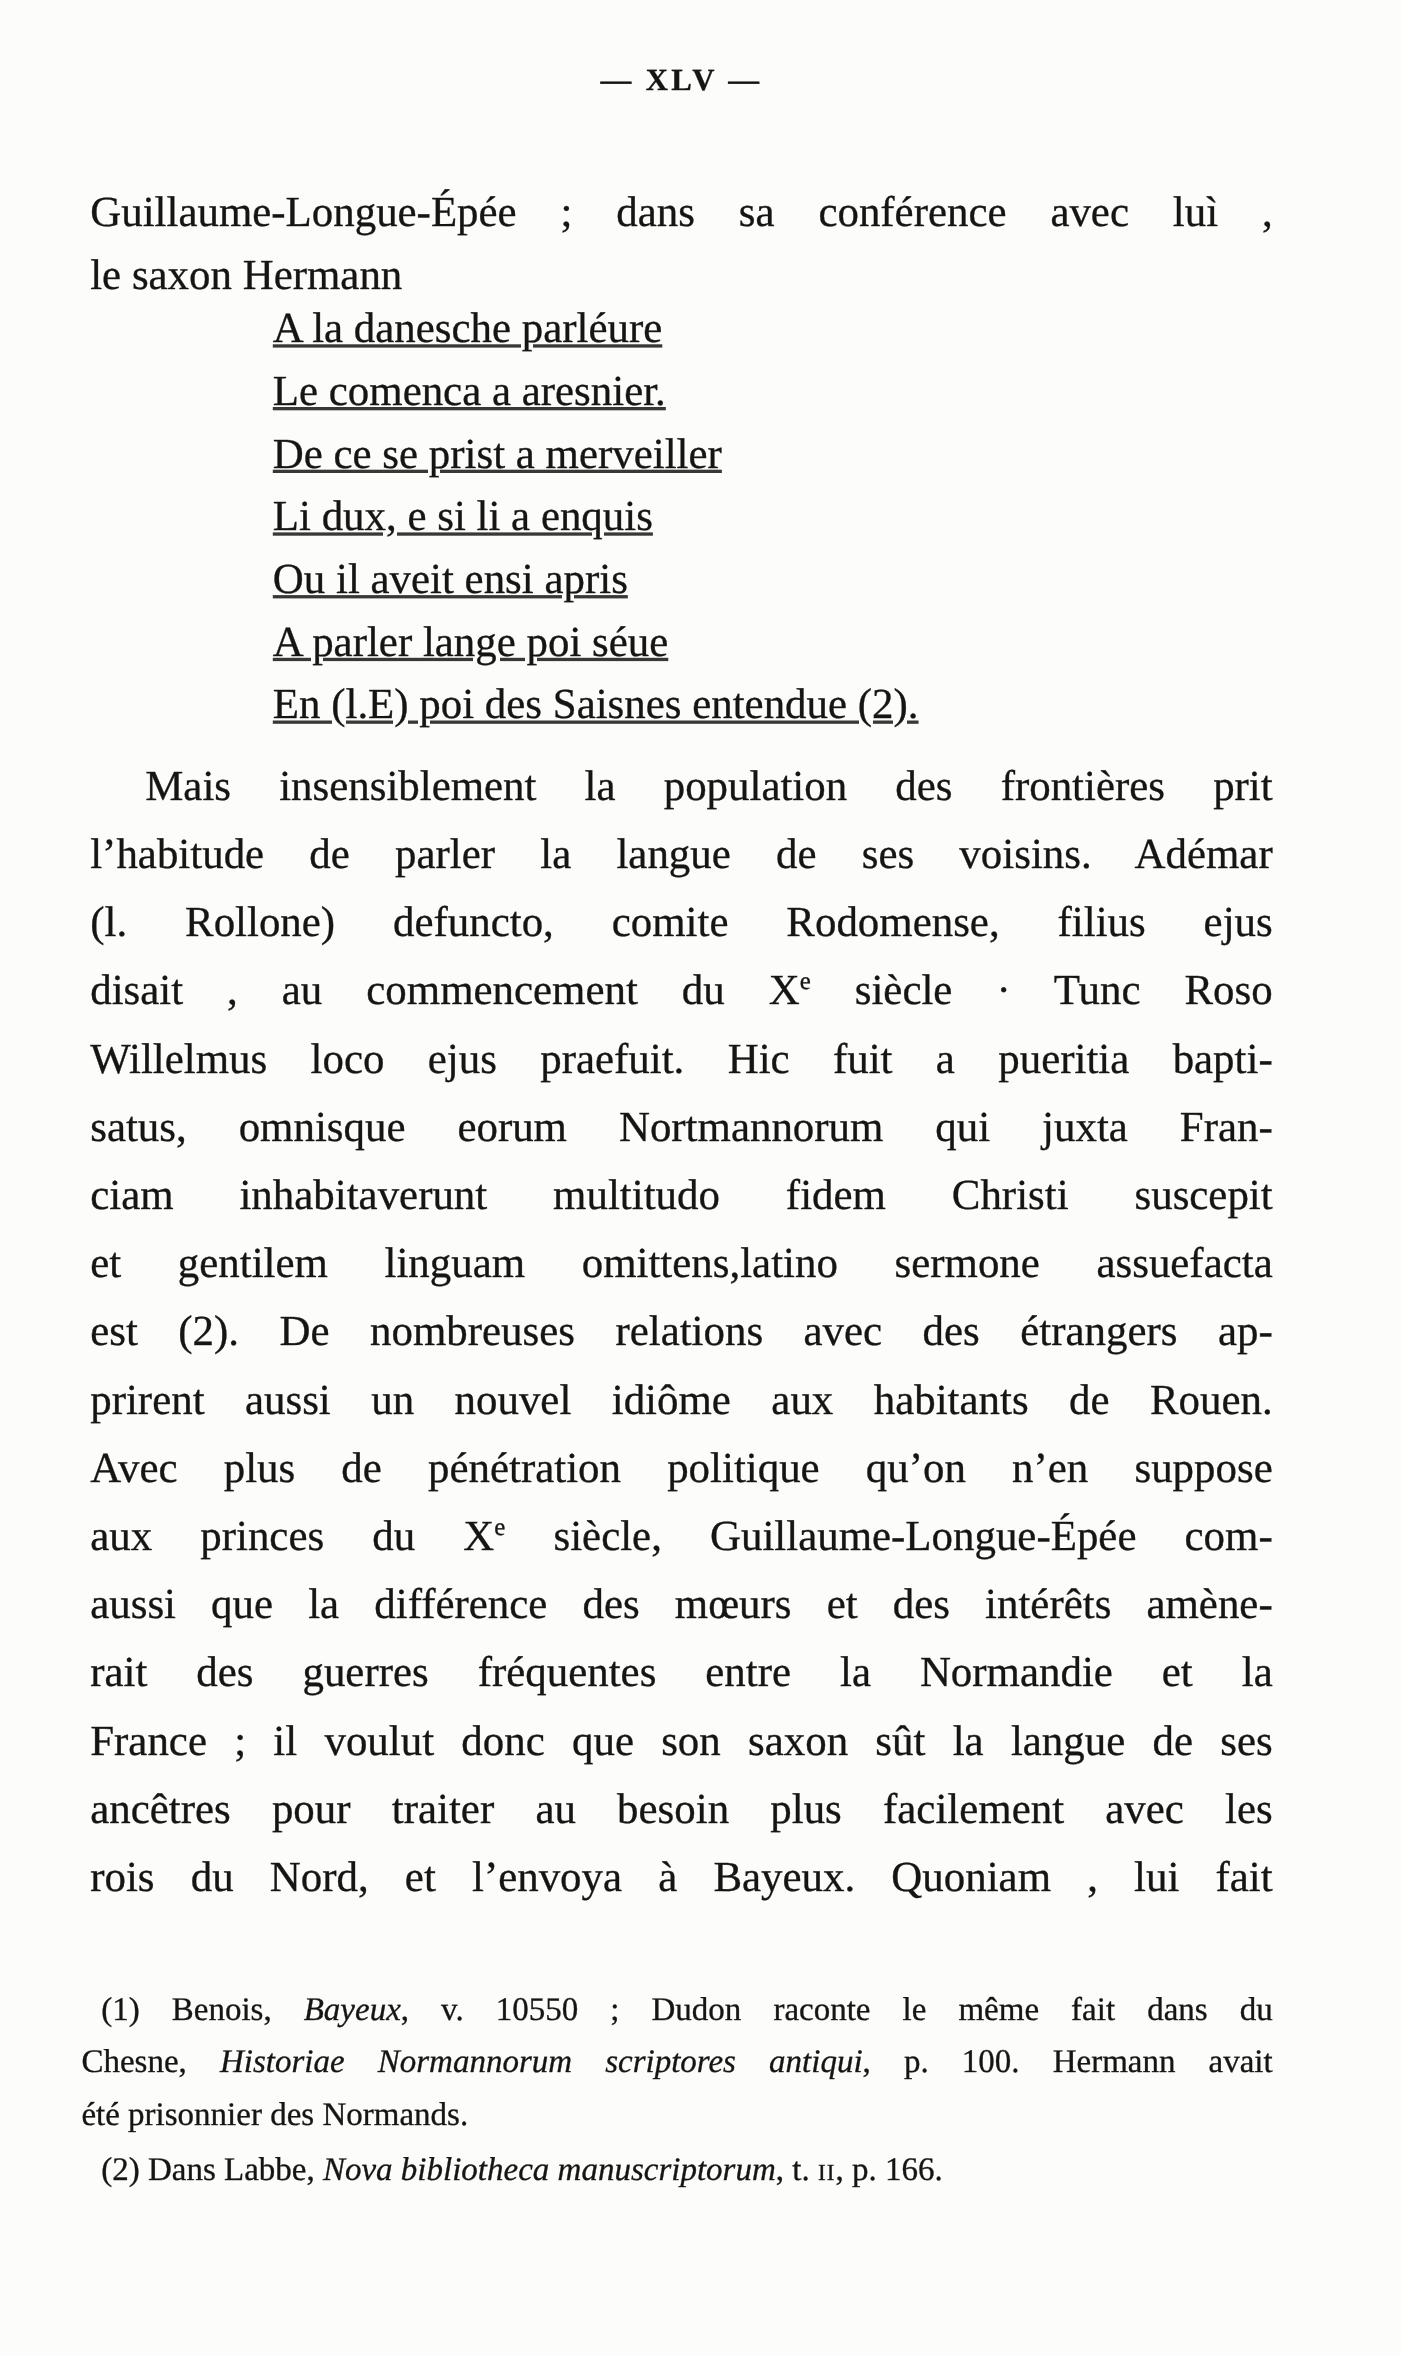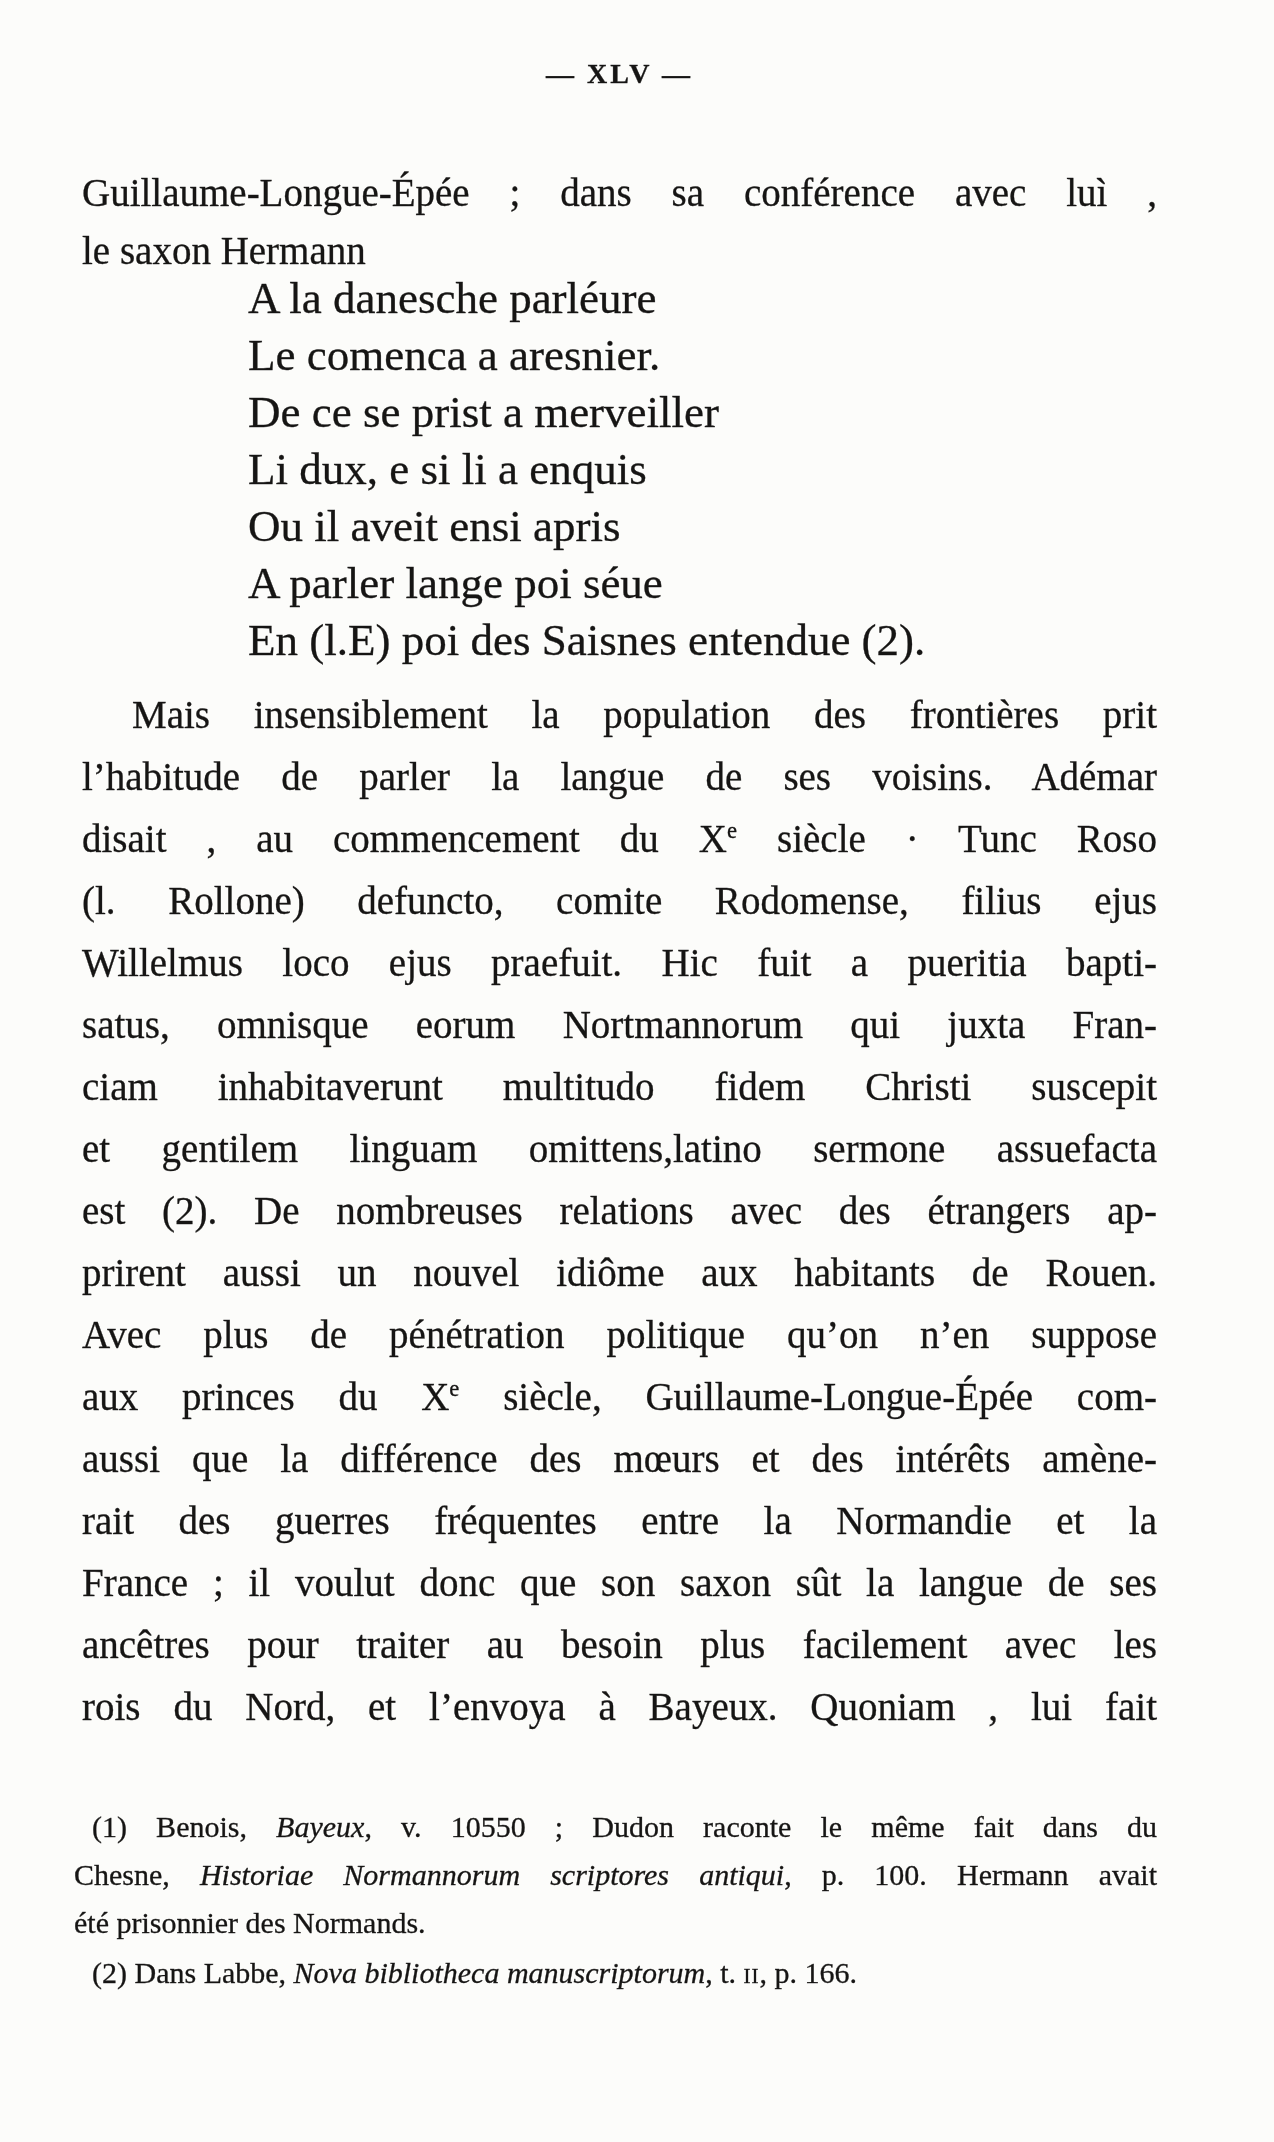--- a/index.html
+++ b/index.html
@@ -34,23 +34,24 @@
     left: 82px;
     width: 1075px;
     font-size: 39px;
     line-height: 58px;
     margin-top: 48px;
   }
   .verse {
     position: absolute;
     top: 270px;
     left: 248px;
-    font-size: 45px;
+    font-size: 39px;
     line-height: 57px;
     white-space: nowrap;
+    text-decoration: underline;
   }
   .para {
     position: absolute;
     top: 684px;
     left: 82px;
     width: 1075px;
     font-size: 39px;
     line-height: 62px;
   }
   .para .indent { text-indent: 50px; }
@@ -95,22 +96,22 @@
     <div>De ce se prist a merveiller</div>
     <div>Li dux, e si li a enquis</div>
     <div>Ou il aveit ensi apris</div>
     <div>A parler lange poi séue</div>
     <div>En (l.E) poi des Saisnes entendue (2).</div>
   </section>
 
   <section class="para">
     <div class="just indent">Mais insensiblement la population des frontières prit</div>
     <div class="just">l’habitude de parler la langue de ses voisins. Adémar</div>
+    <div class="just">(l. Rollone) defuncto, comite Rodomense, filius ejus</div>
     <div class="just"><span>disait , au commencement du X</span><sup class="ordinal">e</sup><span> siècle · Tunc Roso</span></div>
-    <div class="just">(l. Rollone) defuncto, comite Rodomense, filius ejus</div>
     <div class="just">Willelmus loco ejus praefuit. Hic fuit a pueritia bapti-</div>
     <div class="just">satus, omnisque eorum Nortmannorum qui juxta Fran-</div>
     <div class="just">ciam inhabitaverunt multitudo fidem Christi suscepit</div>
     <div class="just">et gentilem linguam omittens,latino sermone assuefacta</div>
     <div class="just">est (2). De nombreuses relations avec des étrangers ap-</div>
     <div class="just">prirent aussi un nouvel idiôme aux habitants de Rouen.</div>
     <div class="just">Avec plus de pénétration politique qu’on n’en suppose</div>
     <div class="just"><span>aux princes du X</span><sup class="ordinal">e</sup><span> siècle, Guillaume-Longue-Épée com-</span></div>
     <div class="just">aussi que la différence des mœurs et des intérêts amène-</div>
     <div class="just">rait des guerres fréquentes entre la Normandie et la</div>

